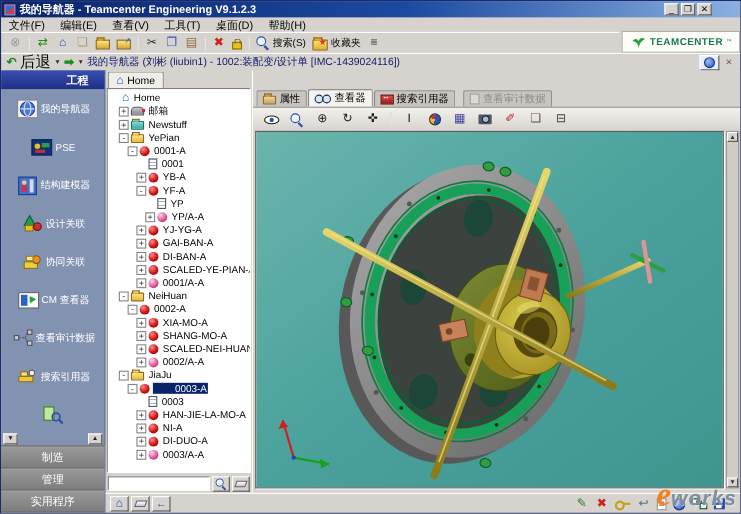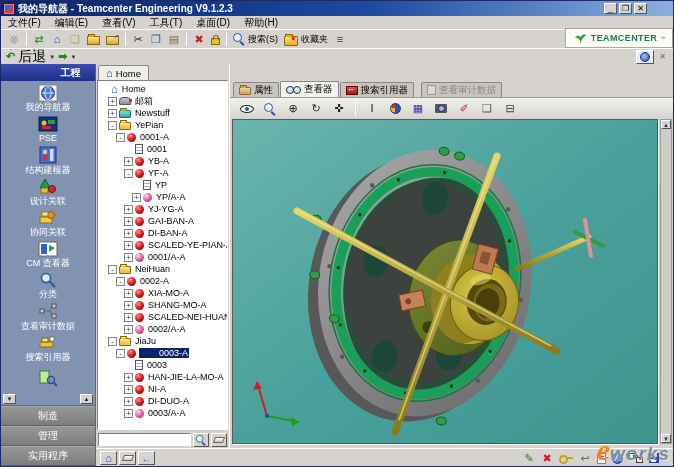--- a/index.html
+++ b/index.html
@@ -26,21 +26,21 @@
   .crumbbar{position:absolute;top:47px;left:0;right:0;height:16px;border-top:1px solid #fff;display:flex;align-items:center;gap:3px;padding:0 5px;font-size:9.5px;}
   .crumb-green{color:#1f8b1f;font-weight:bold;font-size:11px;}
   .drop{font-size:6px;color:#333;}
   .crumb-path{color:#10186a;white-space:nowrap;overflow:hidden;}
   .globe-tile{margin-left:auto;width:18px;height:14px;background:#e8eef8;border:1px solid;border-color:#fff #555 #555 #fff;display:flex;align-items:center;justify-content:center;}
   .xsmall{color:#666;font-size:8px;padding:0 2px;}
   
   .sidebar{position:absolute;top:63px;left:0;width:95px;bottom:0;background:#8293b2;border-right:1px solid #55648a;}
   .side-header{height:17px;background:linear-gradient(#3a4eb0,#1e2f86);color:#fff;font-size:10px;font-weight:bold;display:flex;align-items:center;justify-content:center;padding-left:45px;}
   .side-items{position:absolute;top:18px;left:0;right:0;bottom:72px;display:flex;flex-direction:column;overflow:hidden;}
-  .side-item{flex:1;display:flex;flex-direction:column;align-items:center;justify-content:center;gap:1px;width:100%;}
+  .side-item{flex:1;display:flex;flex-direction:row;align-items:center;justify-content:center;gap:1px;width:100%;}
   .si{width:22px;height:19px;display:flex;align-items:center;justify-content:center;}
   .si svg{width:20px;height:18px;}
   .sl{color:#fff;font-size:9px;line-height:9px;text-align:center;}
   .scrollrow{position:absolute;left:2px;right:2px;bottom:62px;height:10px;display:flex;justify-content:space-between;}
   .scrollbtn{width:13px;height:10px;background:#d6d3ce;border:1px solid;border-color:#fff #555 #555 #fff;font-size:6px;line-height:8px;text-align:center;color:#222;}
   .side-groups{position:absolute;left:0;right:0;bottom:0;height:61px;background:#878787;display:flex;flex-direction:column;border-top:1px solid #666;}
   .group-btn{flex:1;color:#fff;font-size:10px;display:flex;align-items:center;justify-content:center;background:linear-gradient(#979797,#7d7d7d);border-top:1px solid #a6a6a6;border-bottom:1px solid #636363;}
   
   .treepanel{position:absolute;top:63px;left:95px;width:133px;height:384px;background:#d6d3ce;}
   .tree-tabs{height:16px;display:flex;align-items:flex-end;padding-left:2px;}
@@ -207,20 +207,21 @@
     <span class="logo-text">TEAMCENTER</span>
       <span class="logo-tm">™</span>
   </div>
 
   <div class="crumbbar">
     <span class="crumb-green">↶</span>
     <span style="font-size:14px;">后退</span>
     <span class="drop">▼</span>
     <span class="crumb-green">➡</span>
     <span class="drop">▼</span>
+    <span class="crumb-path">我的导航器 (刘彬 (liubin1) - 1002:装配变/设计单 [IMC-1439024116])</span>
     <span class="globe-tile">
         <span class="globei" style="width:10px;height:10px;"></span>
       </span>
     <span class="xsmall">✕</span>
   </div>
 
   <div class="sidebar">
     <div class="side-header">工程</div>
     <div class="side-items" id="sideitems">
         <div class="side-item">
@@ -278,29 +279,20 @@
         </div>
         <div class="side-item">
           <span class="si">
             <svg viewBox="0 0 20 18">
               <rect x="1" y="2" width="18" height="14" fill="#fff" stroke="#666"></rect>
               <rect x="3" y="4" width="6" height="10" fill="#2a62c8"></rect>
               <polygon points="11,5 17,8 11,12" fill="#2f9e3f"></polygon>
             </svg>
           </span>
           <span class="sl">CM 查看器</span>
-        </div>
-        <div class="side-item">
-          <span class="si">
-            <svg viewBox="0 0 20 18">
-              <circle cx="8" cy="7" r="4.5" fill="#dce8f8" stroke="#2a52a8" stroke-width="1.5"></circle>
-              <line x1="11.5" y1="10.5" x2="17" y2="16" stroke="#2a52a8" stroke-width="2"></line>
-            </svg>
-          </span>
-          <span class="sl">分类</span>
         </div>
         <div class="side-item">
           <span class="si">
             <svg viewBox="0 0 20 18">
               <rect x="2" y="7" width="4" height="4" fill="#c8c8d8" stroke="#555"></rect>
               <rect x="14" y="2" width="4" height="4" fill="#c8c8d8" stroke="#555"></rect>
               <rect x="14" y="12" width="4" height="4" fill="#c8c8d8" stroke="#555"></rect>
               <path d="M6 9 L12 9 M12 9 L14 4 M12 9 L14 14" stroke="#555" fill="none" stroke-dasharray="2 1"></path>
             </svg>
           </span>

